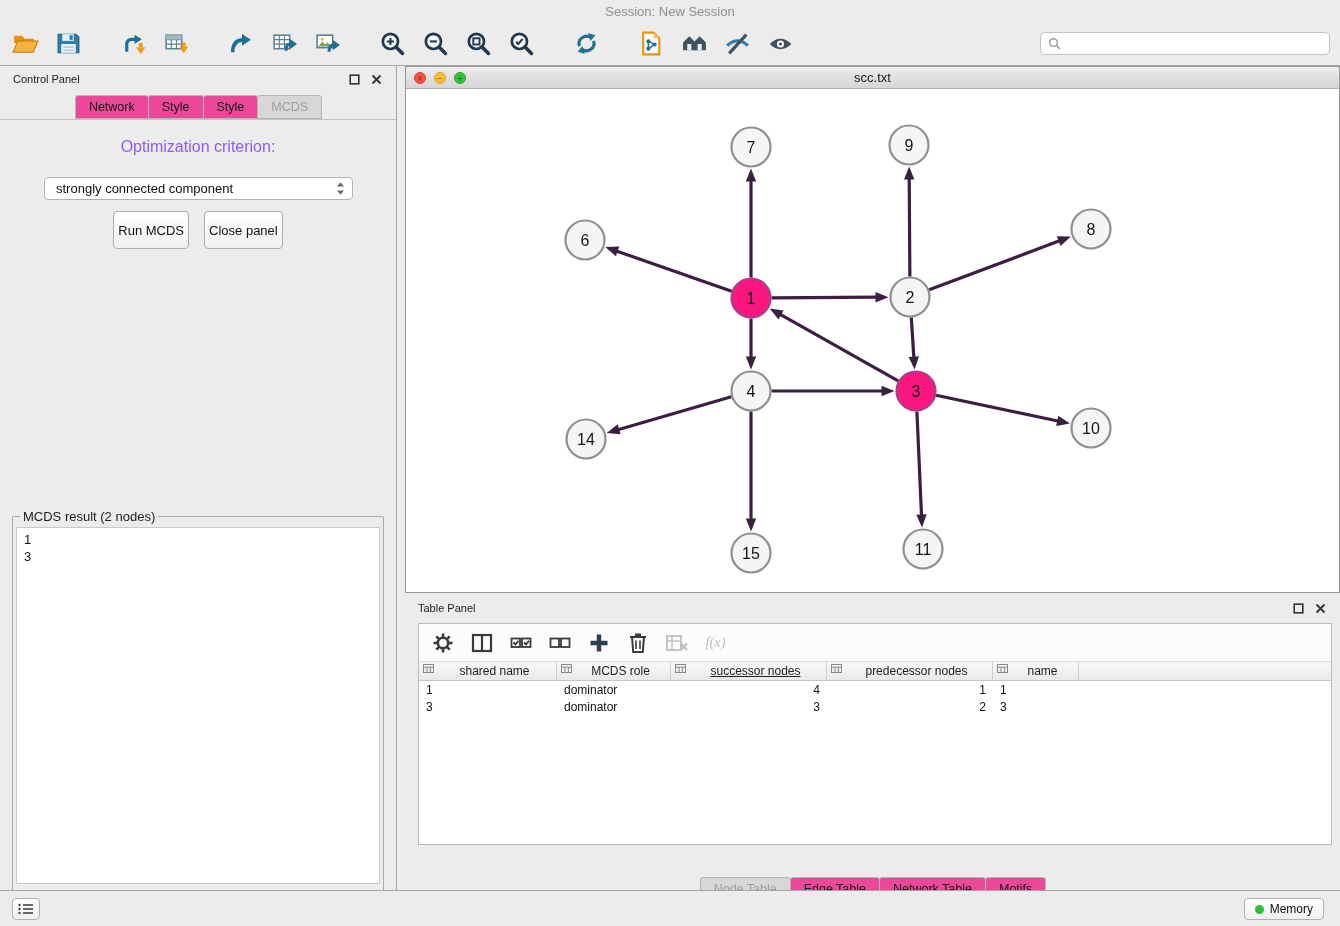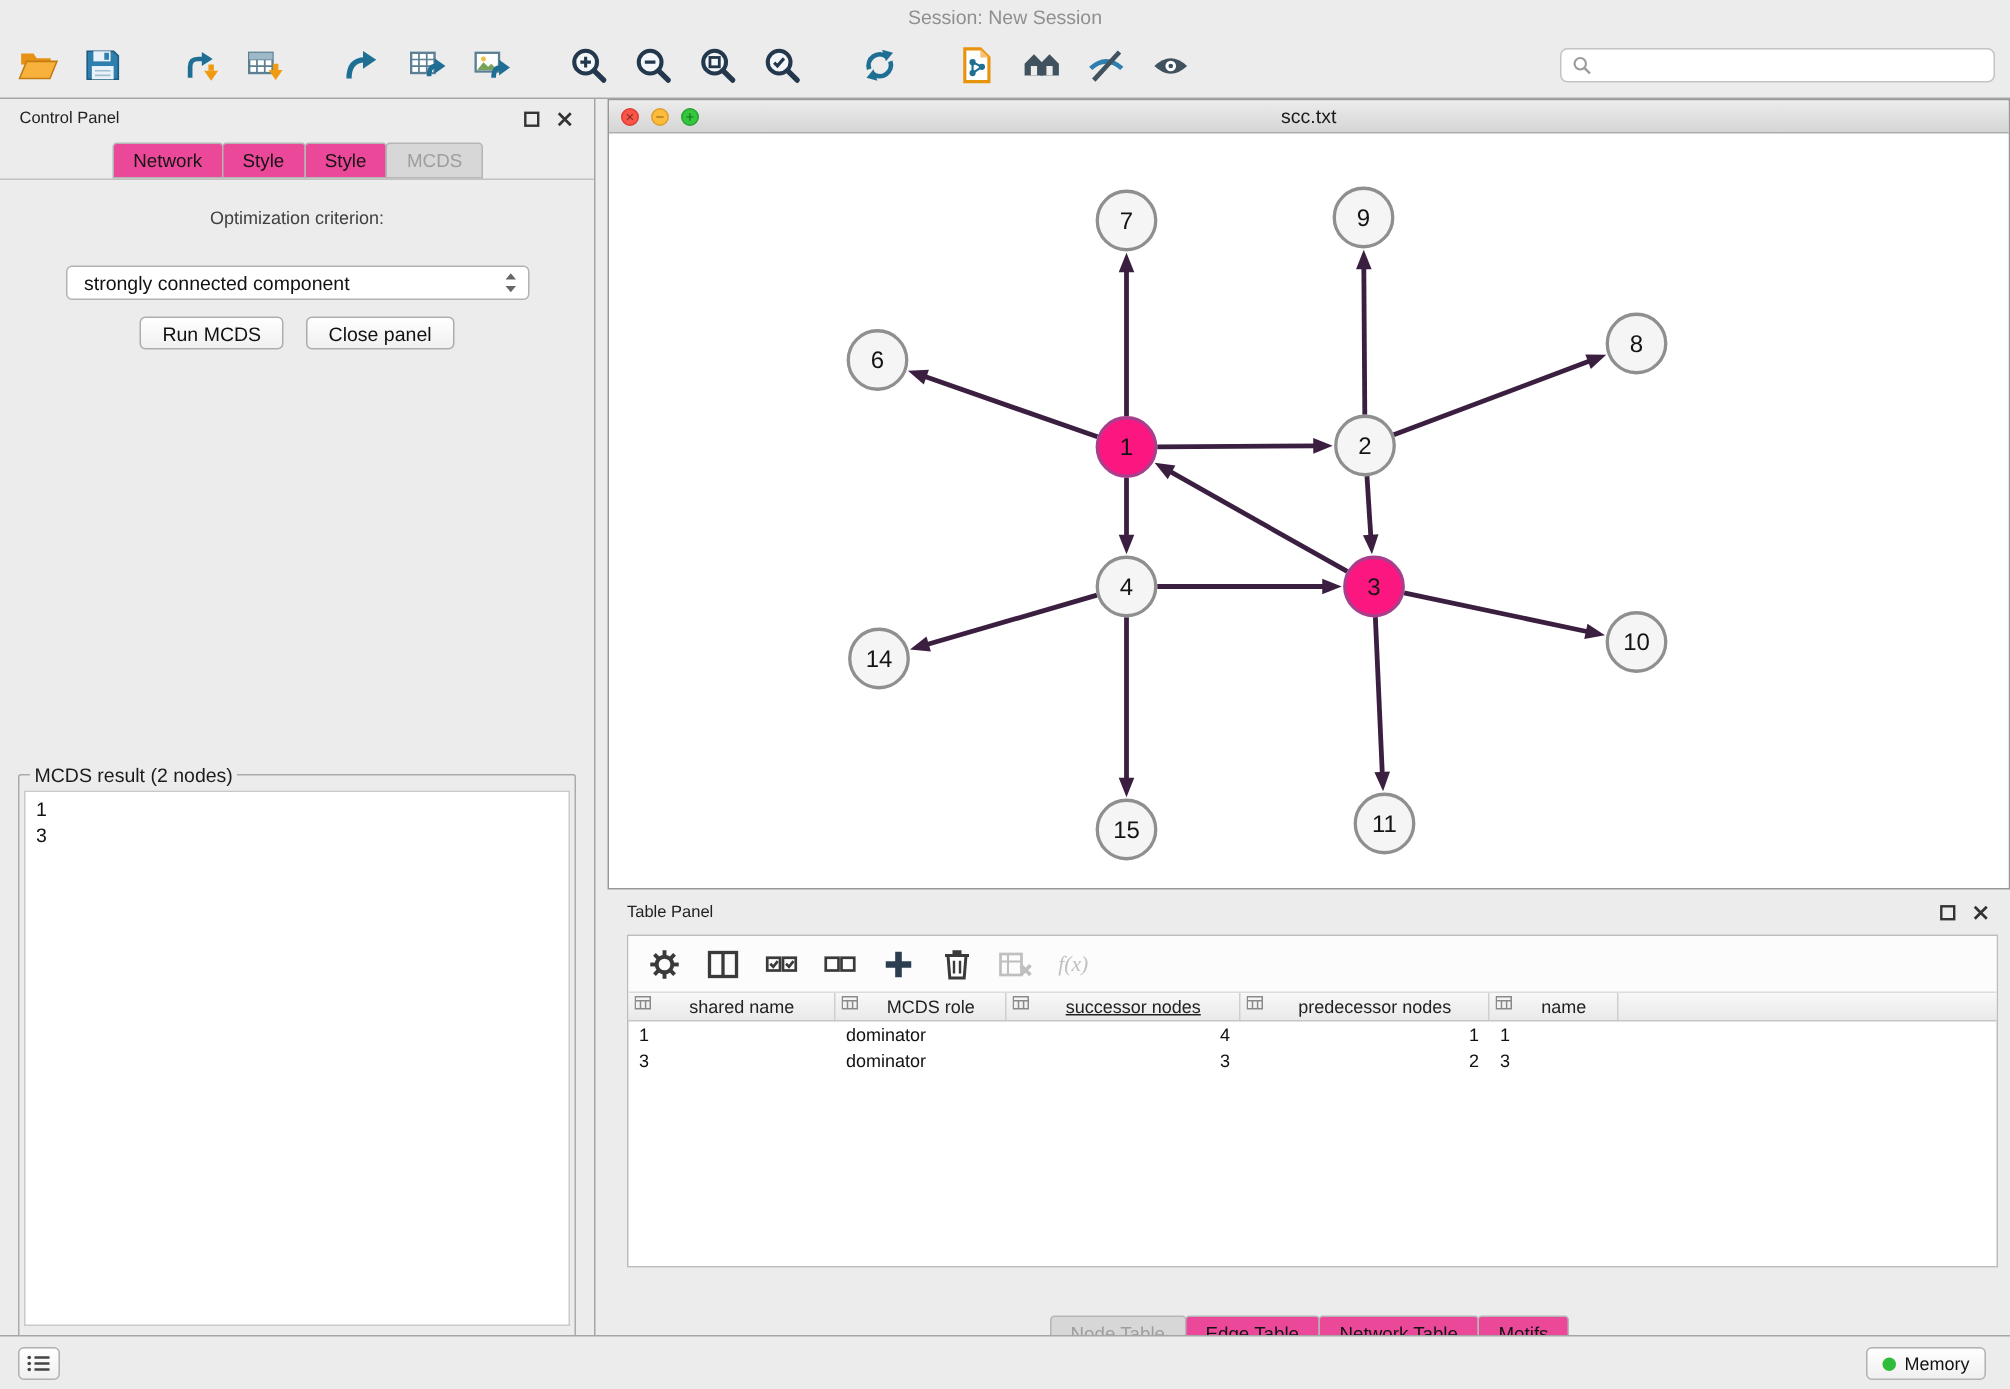--- a/index.html
+++ b/index.html
@@ -32,27 +32,27 @@
   .pt-btn { display:flex; align-items:center; justify-content:center; width:13px; height:13px; cursor:default; }
 
   
   .control-panel { position:absolute; left:0; top:66px; width:397px; height:824px;
     background:#ececec; border-right:1px solid #a6a6a6; }
   .cp-tabs { display:flex; justify-content:center; align-items:flex-end; height:28px; border-bottom:1px solid #c2c2c2; }
   .cp-tab, .tp-tab { font-size:12.5px; padding:4px 13px; background:#ec4899; border:1px solid #b5b5b5;
     color:#141414; margin-right:-1px; border-radius:3px 3px 0 0; cursor:default; white-space:nowrap; }
   .cp-tab.active, .tp-tab.active { background:#d7d7d7; color:#9e9e9e; }
   .cp-body { position:relative; height:calc(100% - 54px); }
-  .opt-label { text-align:center; margin-top:18px; font-size:12px; color:#404040; }
+  .opt-label { text-align:center; margin-top:18px; font-size:16px; color:#8b5cf6; }
   .dropdown { position:absolute; left:44px; right:43px; top:39px; height:23px; background:#fff;
     border:1px solid #b3b3b3; border-radius:4px; display:flex; align-items:center; padding:0 7px 0 11px;
     font-size:13px; color:#111; }
   .dropdown .dd-arrows { margin-left:auto; display:flex; align-items:center; }
   .btn-row { position:absolute; left:0; right:0; top:73px; display:flex; justify-content:center; gap:15px; }
-  .push-btn { height:22px; padding:0 14px; font-size:13px; font-family:inherit; color:#111;
+  .push-btn { height:38px; padding:0 4px; font-size:13px; font-family:inherit; color:#111;
     background:linear-gradient(#ffffff,#f0f0f0); border:1px solid #adadad; border-radius:4px; cursor:default; }
   .mcds-fieldset { position:absolute; left:12px; top:371px; width:372px; height:385px;
     border:1px solid #ababab; border-radius:2px; padding:3px; }
   .mcds-fieldset legend { font-size:13px; color:#1c1c1c; padding:0 3px; margin-left:4px; }
   .result-box { width:100%; height:calc(100% - 6px); background:#fff; border:1px solid #c9c9c9;
     padding:3px 7px; font-size:13px; color:#111; line-height:17px; overflow:hidden; }
 
   
   .network-window { position:absolute; left:405px; top:66px; width:935px; height:527px;
     background:#fff; border:1px solid #979797; }

